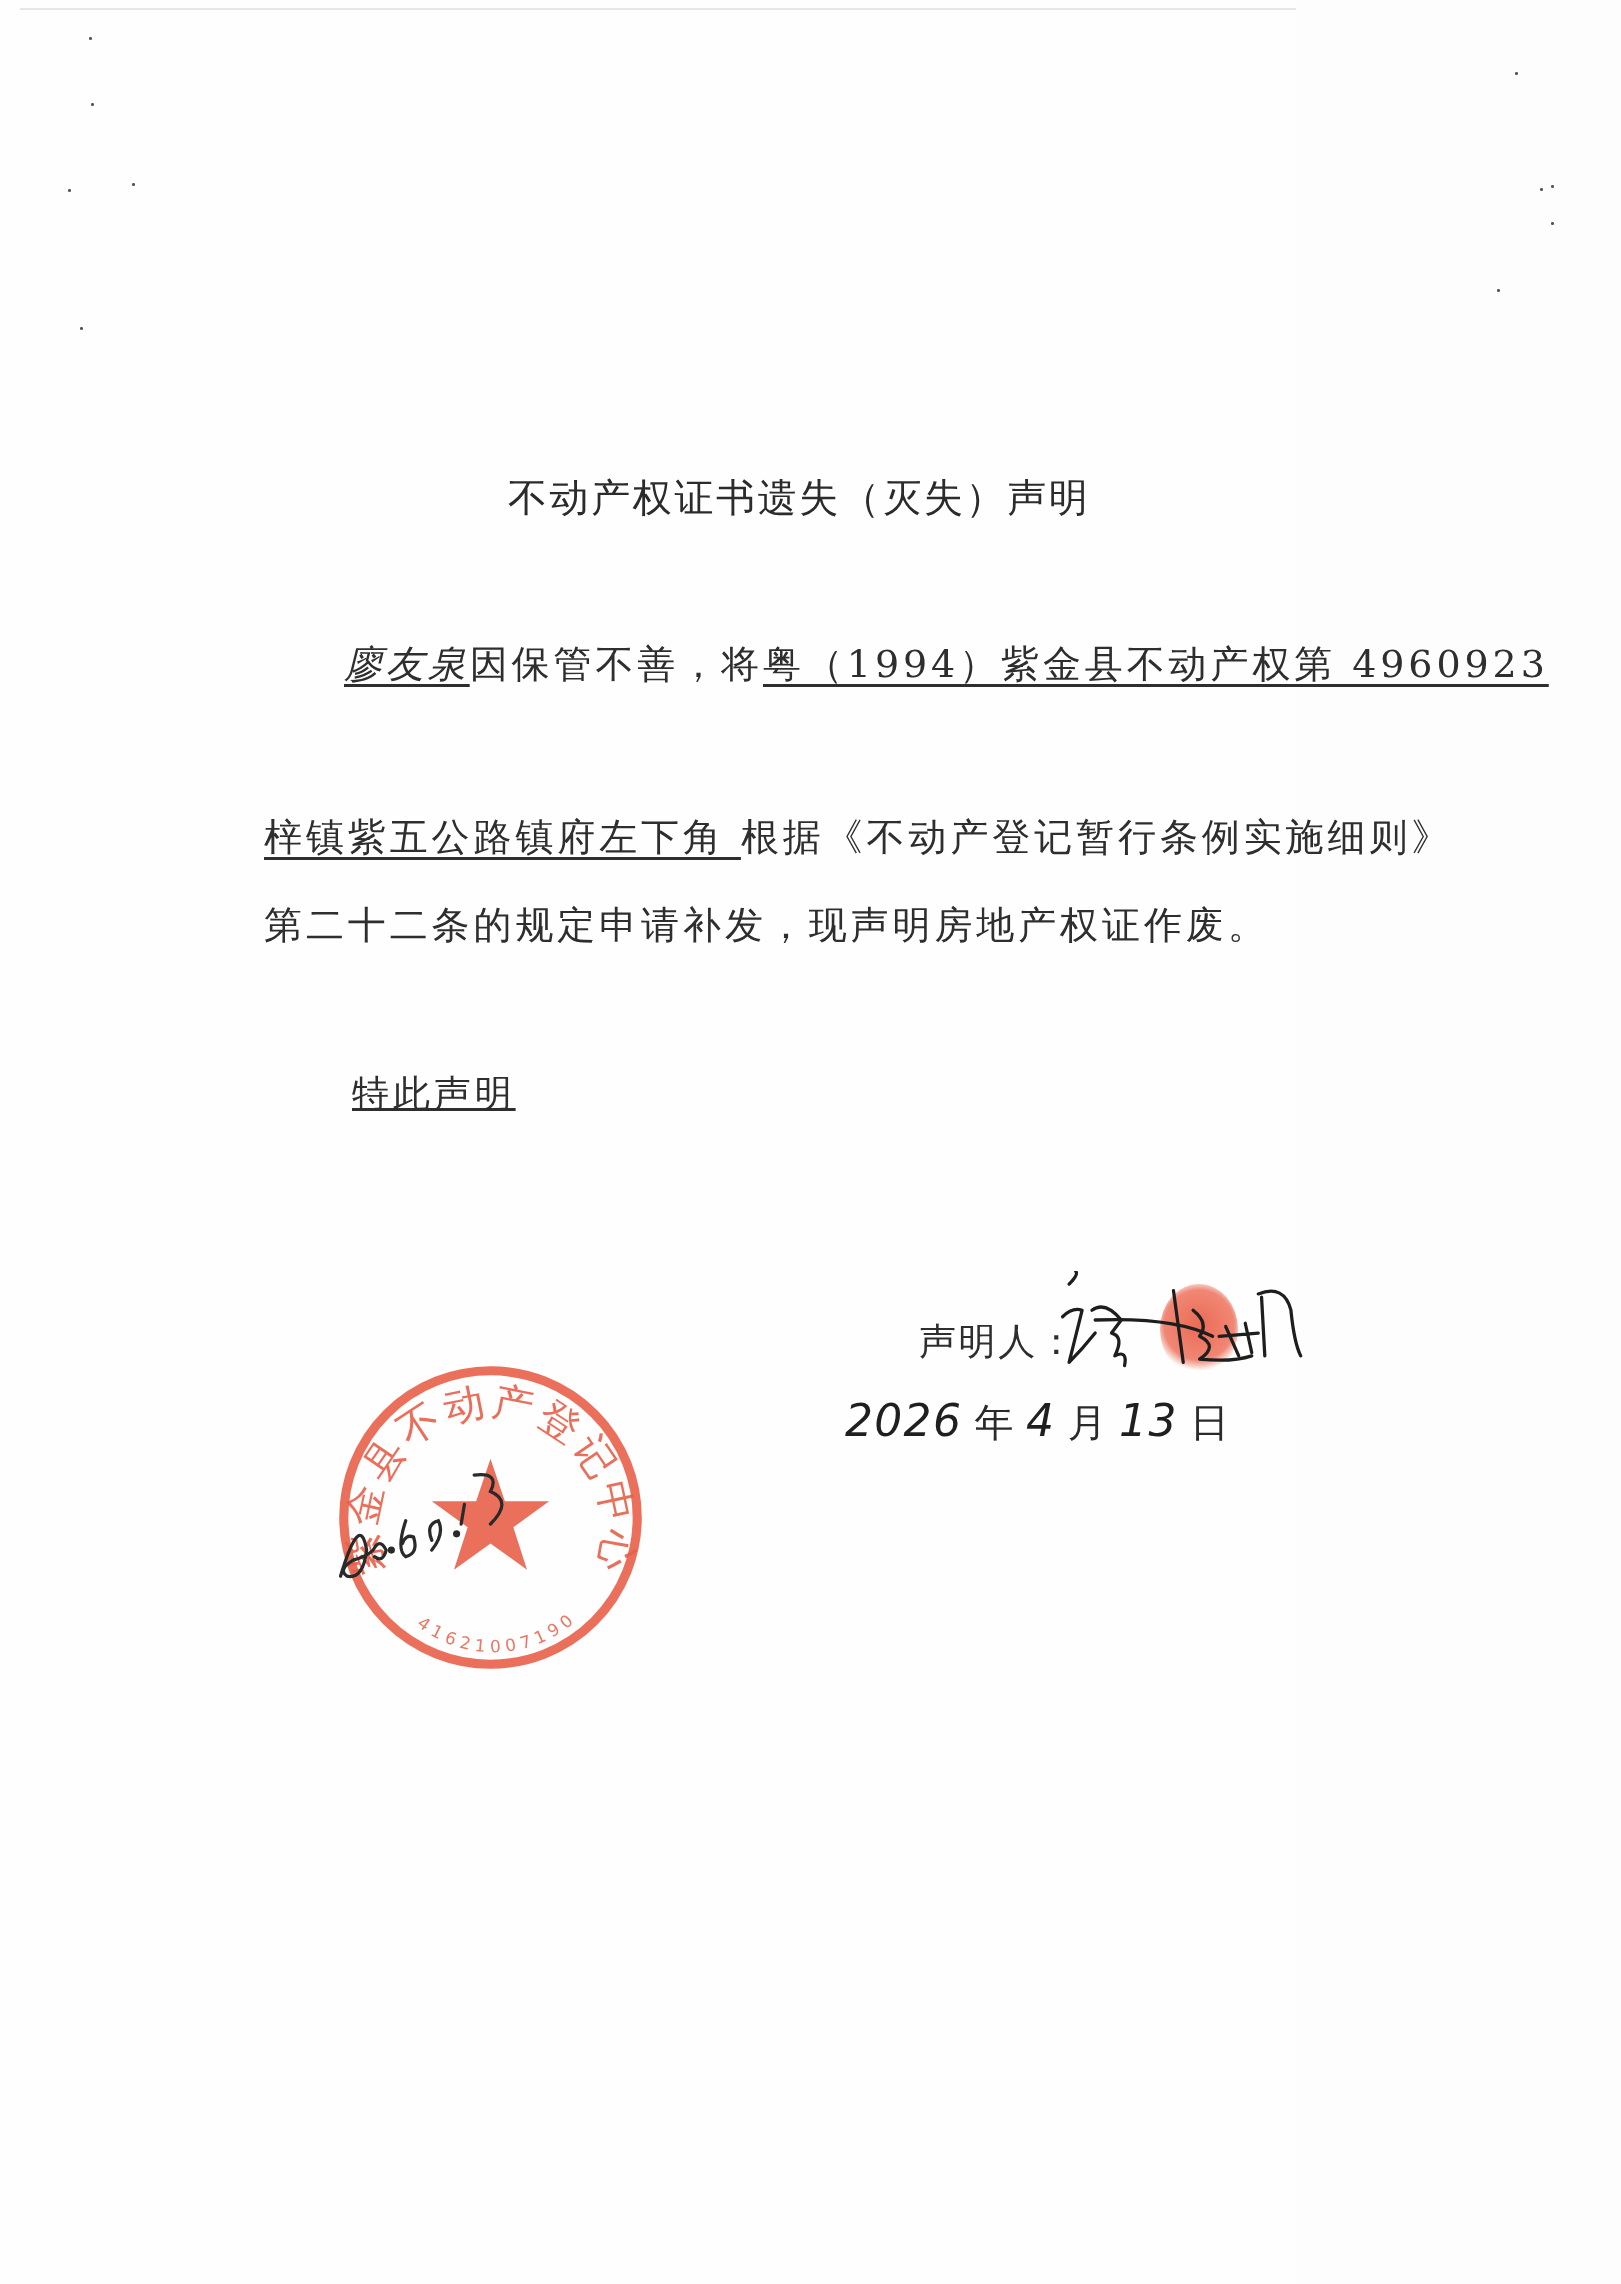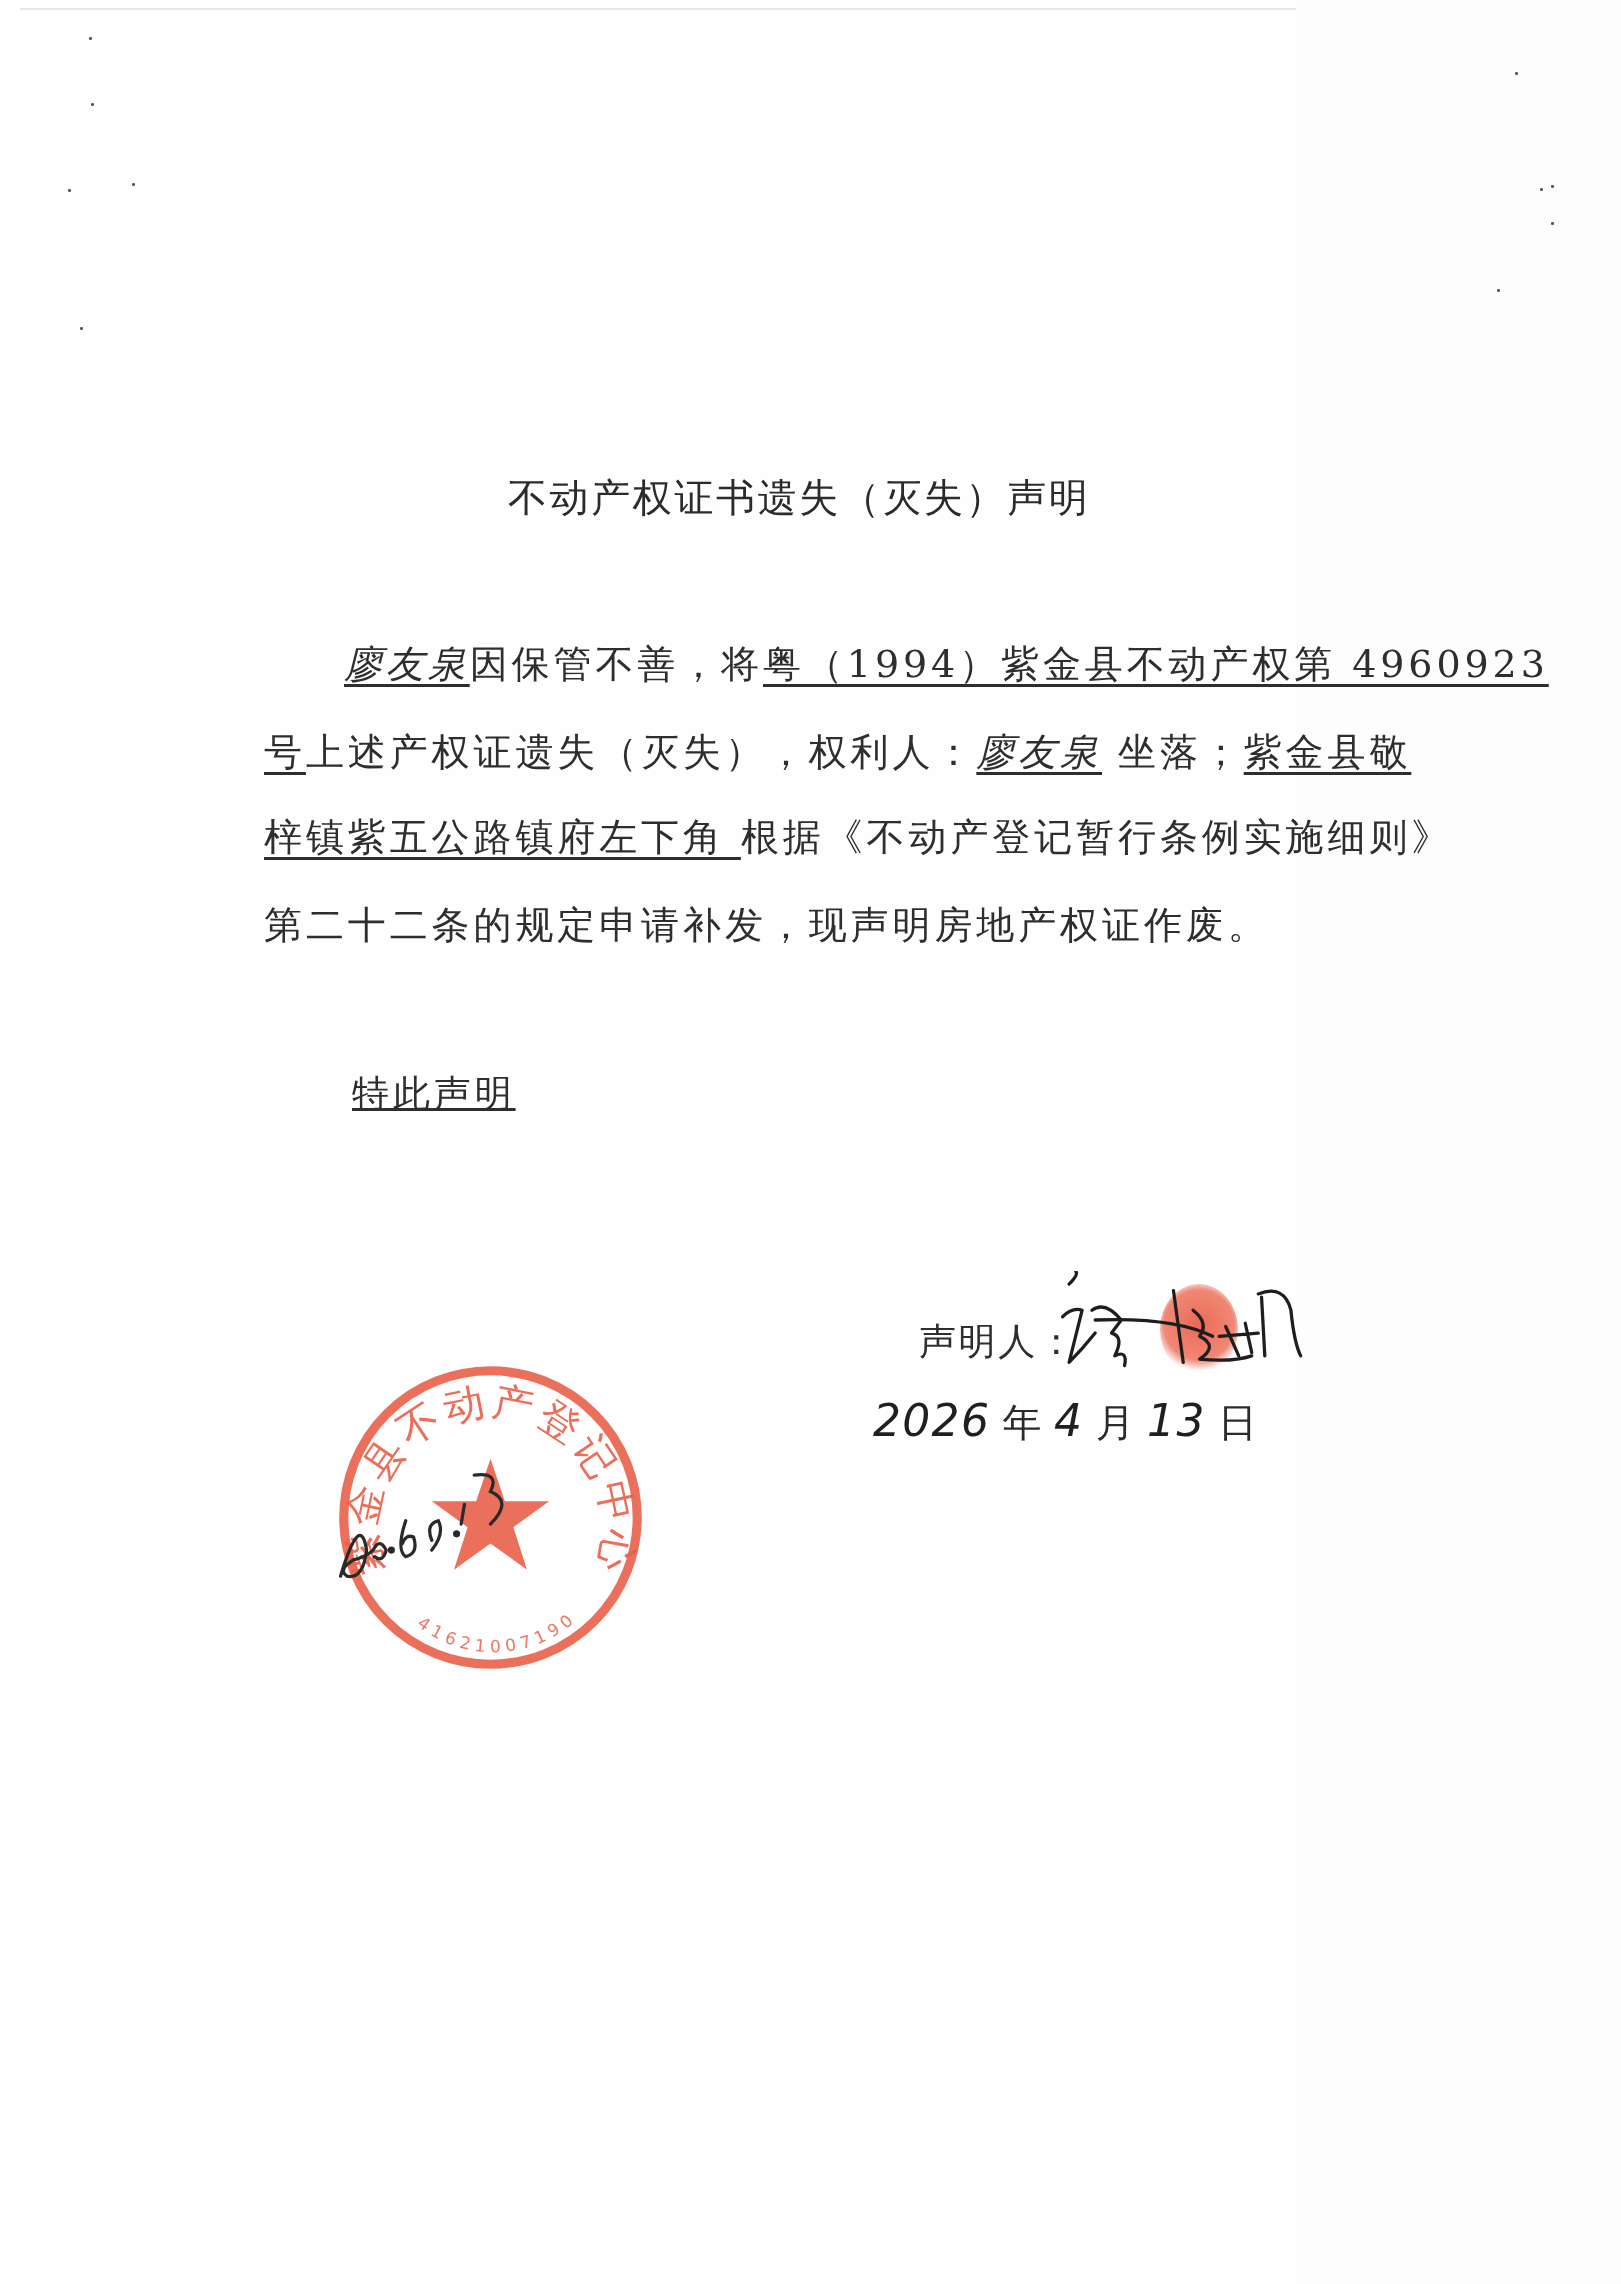--- a/index.html
+++ b/index.html
@@ -83,21 +83,21 @@
       position: absolute;
       left: 1160px;
       top: 1284px;
       width: 78px;
       height: 91px;
       border-radius: 50%;
       background: radial-gradient(circle at 50% 45%, rgba(232,80,55,0.85) 0%, rgba(235,95,70,0.75) 55%, rgba(240,120,100,0.0) 72%);
     }
     .date-line {
       position: absolute;
-      left: 873px;
+      left: 845px;
       top: 1395px;
       font-size: 39px;
       color: #2a2a2a;
       white-space: nowrap;
       font-family: "DejaVu Serif", "Liberation Serif", serif;
     }
     .date-line .hand {
       font-family: "DejaVu Sans", sans-serif;
       font-style: italic;
       font-size: 44px;
@@ -128,23 +128,20 @@
   <div class="speck" style="left:1551px;top:185px;"></div>
   <div class="speck" style="left:1551px;top:222px;"></div>
   <div class="speck" style="left:1497px;top:289px;"></div>
 
   <div class="title">不动产权证书遗失（灭失）声明</div>
 
   <div class="line line1">
     <span class="u">廖友泉</span><span>因保管不善，将</span><span class="u plain">粤（1994）紫金县不动产权第 4960923</span>
   </div>
 
-  <div class="line line2">
-    <span class="u plain">号</span><span>上述产权证遗失（灭失），权利人：</span><span class="u">廖友泉</span><span> 坐落；</span><span class="u plain">紫金县敬</span>
-  </div>
 
   <div class="line line4">
     <span>第二十二条的规定申请补发，现声明房地产权证作废。</span>
   </div>
 
   <div class="line line3">
     <span class="u plain">梓镇紫五公路镇府左下角 </span><span>根据《不动产登记暂行条例实施细则》</span>
   </div>
 
   <div class="line closing">特此声明</div>

